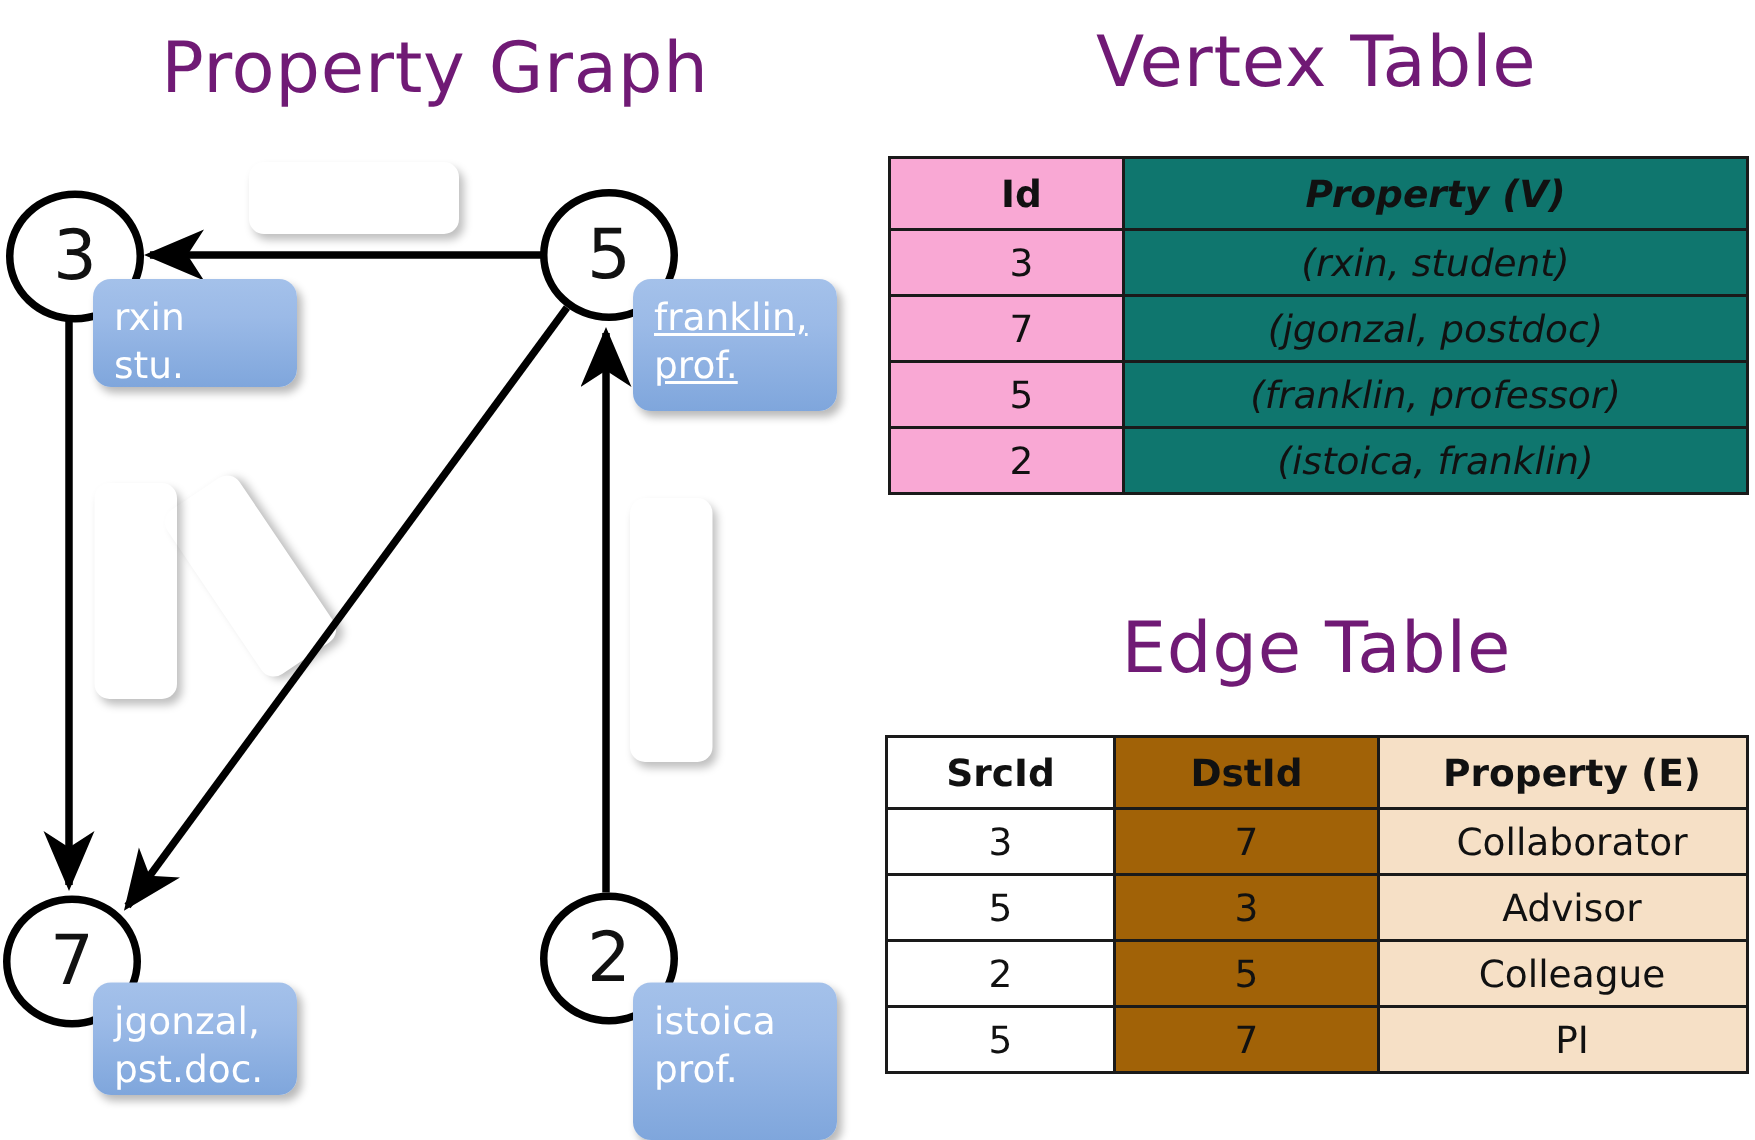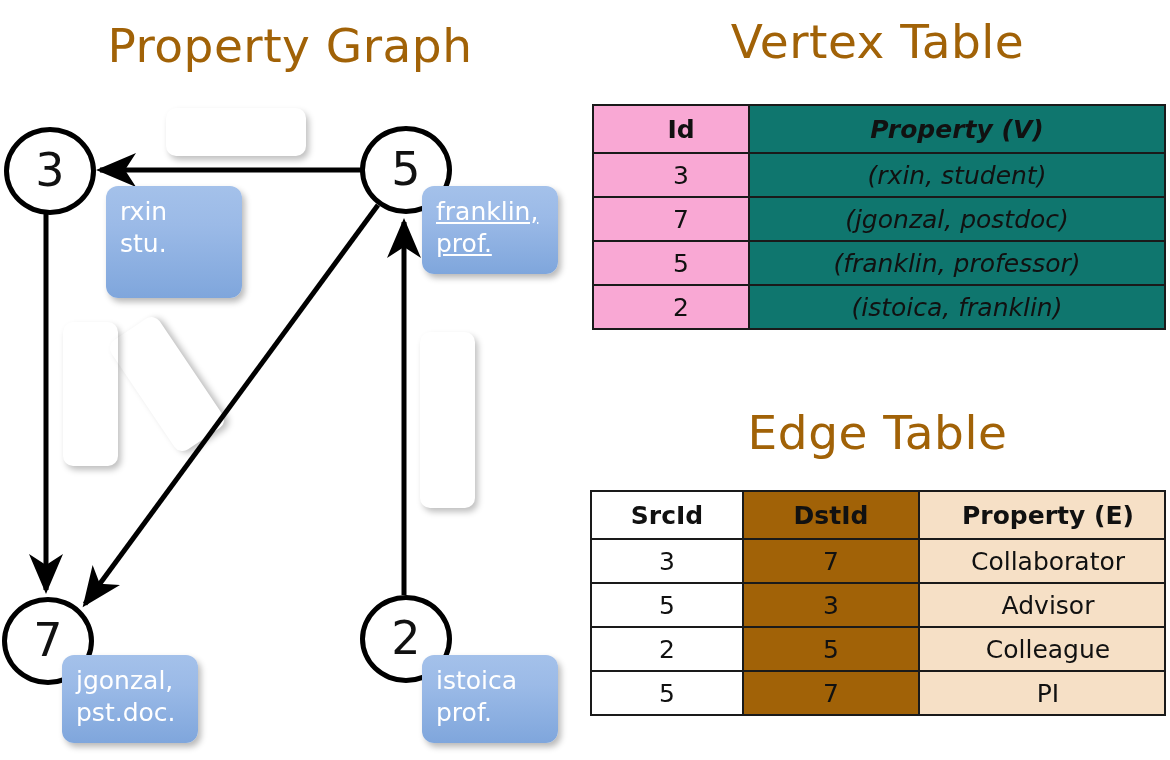--- a/index.html
+++ b/index.html
@@ -15,21 +15,21 @@
     font-family: "Liberation Sans", sans-serif;
     color: #000;
   }
 
   
   .title {
     position: absolute;
     font-weight: 400;
     font-size: 47px;
     letter-spacing: 0.5px;
-    color: #a16207;
+    color: #701a75;
     white-space: nowrap;
     font-family: "DejaVu Sans", sans-serif;
   }
   #title-property-graph { left: 0; top: 18px; width: 580px; text-align: center; }
   #title-vertex-table  { left: 585px; top: 14px; width: 585px; text-align: center; }
   #title-edge-table    { left: 585px; top: 405px; width: 585px; text-align: center; }
 
   
   #graph-panel {
     position: absolute;
@@ -73,24 +73,24 @@
     background: linear-gradient(180deg, #A4C1EA 0%, #9BBAE7 35%, #7FA6DC 100%);
     box-shadow: 3px 4px 6px rgba(0,0,0,0.28);
     color: #ffffff;
     font-size: 25px;
     font-family: "DejaVu Sans", sans-serif;
     line-height: 1.28;
     padding: 10px 0 0 14px;
     box-sizing: border-box;
     z-index: 6;
   }
-  #prop-box-rxin     { left: 62px;  top: 186px; width: 136px; height: 112px; margin-left: 44px; }
+  #prop-box-rxin     { left: 62px;  top: 186px; width: 136px; height: 72px; }
   #prop-box-franklin { left: 422px; top: 186px; width: 136px; height: 88px; text-decoration: underline; }
-  #prop-box-jgonzal  { left: 62px;  top: 655px; width: 136px; height: 88px; }
-  #prop-box-istoica  { left: 422px; top: 655px; width: 136px; height: 88px; }
+  #prop-box-jgonzal  { left: 62px;  top: 655px; width: 136px; height: 75px; }
+  #prop-box-istoica  { left: 422px; top: 655px; width: 136px; height: 105px; }
 
   
   .edge-label {
     position: absolute;
     border-radius: 10px;
     background: linear-gradient(180deg, #F0B167 0%, #EDA css-placeholder 0%, #EFAC5F 40%, #E7993E 100%);
     box-shadow: 3px 4px 6px rgba(0,0,0,0.25);
     color: #ffffff;
     font-size: 26px;
     font-family: "DejaVu Sans", sans-serif;

